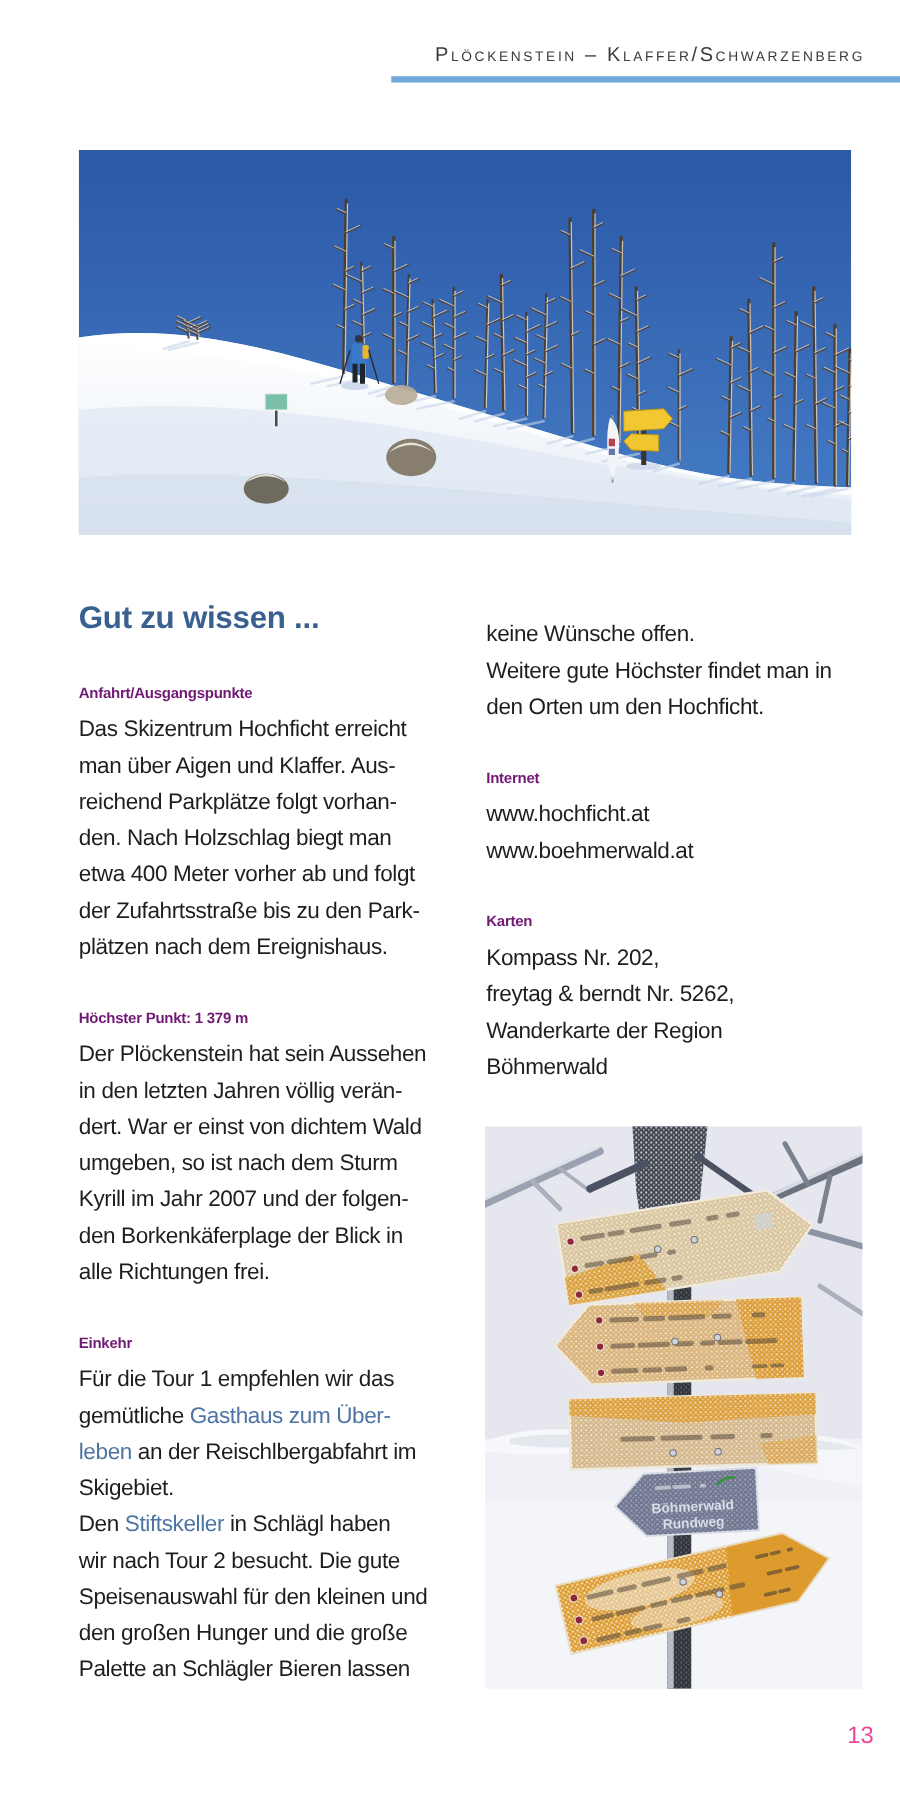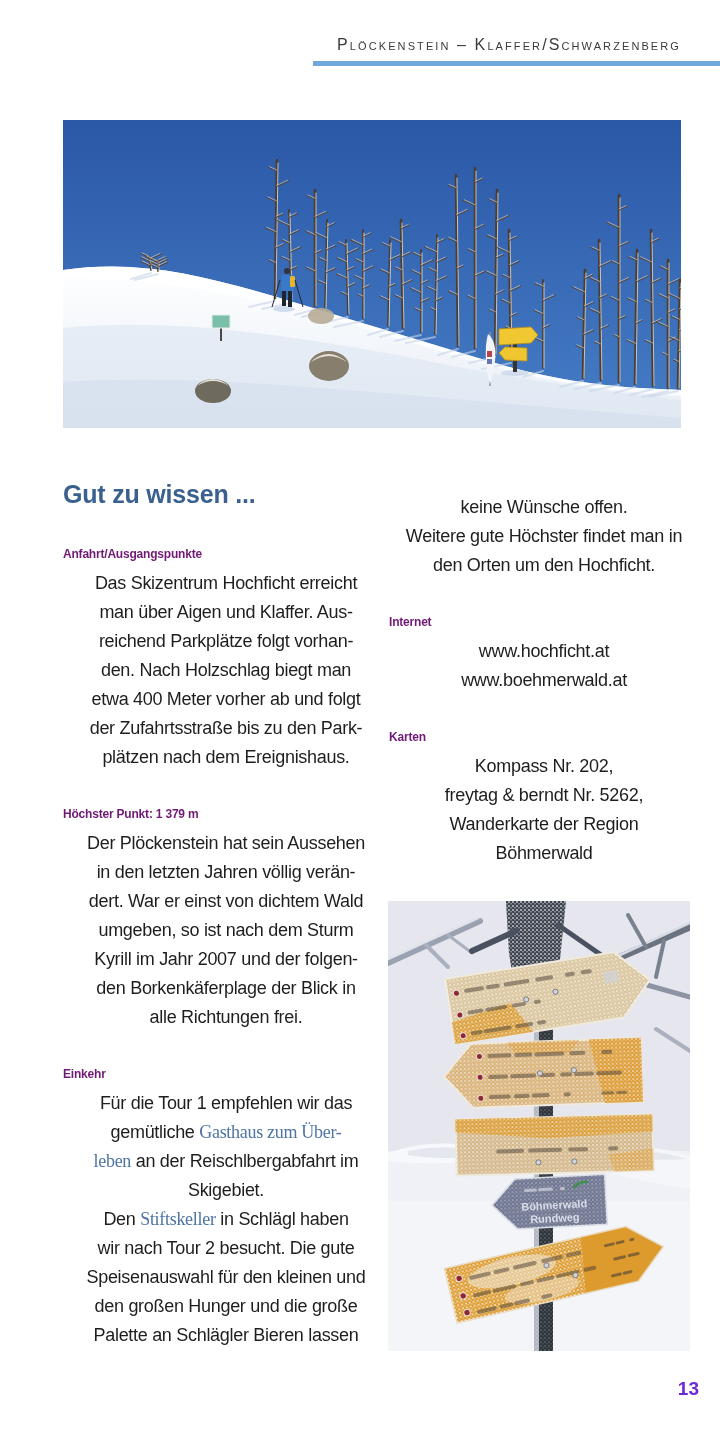--- a/index.html
+++ b/index.html
@@ -2,21 +2,21 @@
 <html><head>
 <meta charset="utf-8">
 <style>
   html,body{margin:0;padding:0;}
   body{
     width:720px;height:1440px;position:relative;background:#ffffff;
     font-family:"Liberation Sans", sans-serif;overflow:hidden;
     -webkit-font-smoothing:antialiased;
   }
   .header-title{
-    position:absolute;right:39px;top:36px;white-space:nowrap;
+    position:absolute;right:28px;top:36px;white-space:nowrap;
     font-size:16px;font-variant:small-caps;letter-spacing:2.1px;
     color:#3b3b3a;font-weight:400;text-align:right;
   }
   .header-rule{
     position:absolute;left:313px;right:0;top:61px;height:5px;background:#6fa9dc;
   }
   .photo1{position:absolute;left:63px;top:120px;width:618px;height:308px;margin:0;}
   .photo2{position:absolute;left:388px;top:901px;width:302px;height:450px;margin:0;}
   .photo1 svg,.photo2 svg{display:block;}
   .col{position:absolute;}
@@ -28,25 +28,24 @@
   }
   .sections .section{margin-top:28px;}
   .sections .section:first-child{margin-top:0;}
   .sec-heading{
     font-weight:bold;color:#701a75;font-size:12px;line-height:29px;
     letter-spacing:-0.2px;white-space:nowrap;
   }
   .line{
     font-size:18px;line-height:29px;letter-spacing:-0.3px;color:#1e1e1e;
     white-space:nowrap;
-    text-align:center;
   }
-  .line .link{color:#4e74a3;font-family:Liberation Serif, serif;}
+  .line .link{color:#4e74a3;}
   .page-number{
-    position:absolute;right:21px;top:1378px;font-size:19px;color:#6d28d9;font-weight:bold;
+    position:absolute;right:21px;top:1378px;font-size:19px;color:#ec4899;
   }
 </style>
 </head>
 <body>
 
 <div class="header-title">Plöckenstein – Klaffer/Schwarzenberg</div>
 <div class="header-rule"></div>
 
 <figure class="photo1">
 <svg width="618" height="308" viewBox="0 0 618 308" xmlns="http://www.w3.org/2000/svg">

